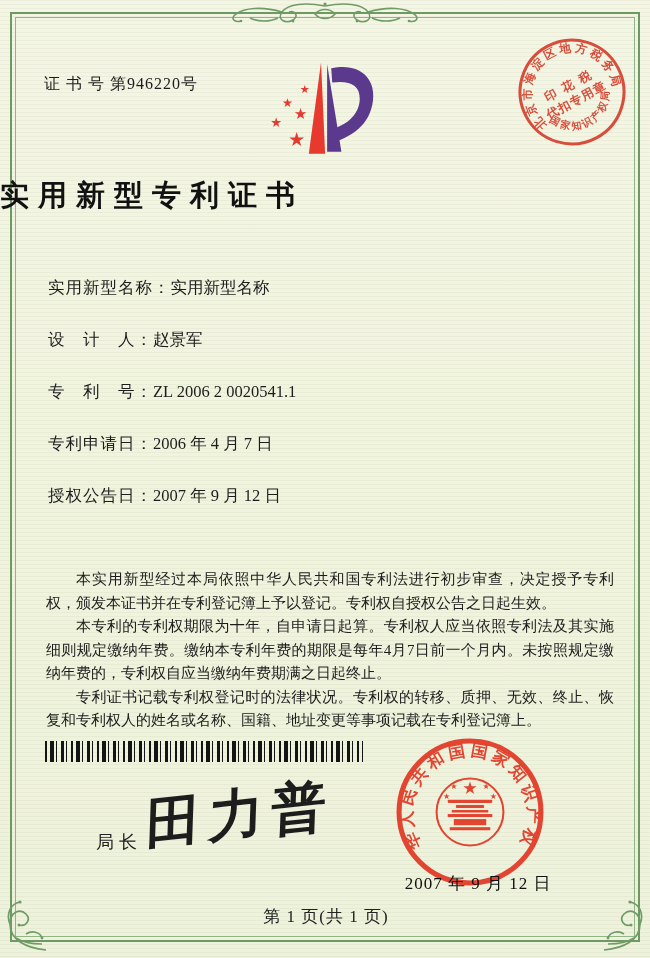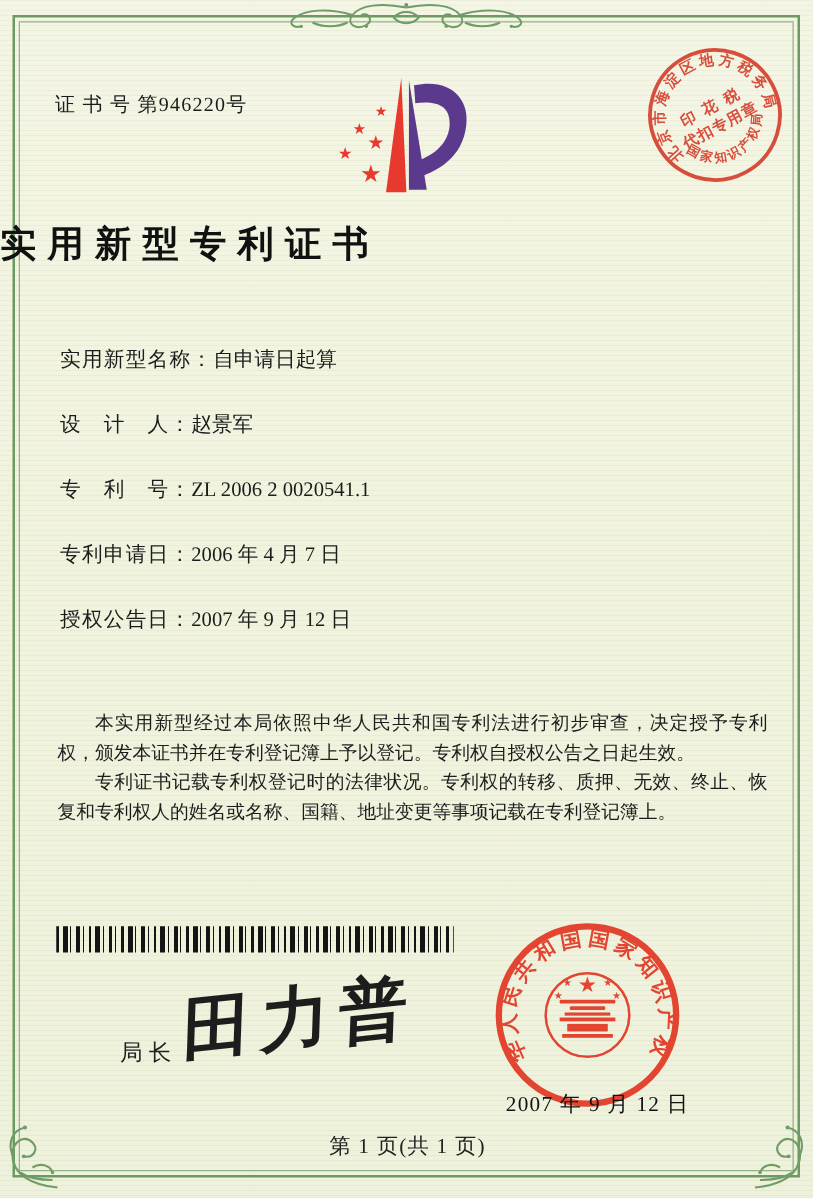--- a/index.html
+++ b/index.html
@@ -125,38 +125,39 @@
     <g fill="#5b3a8e">
       <polygon points="68,12 82,98 68,98"></polygon>
       <path d="M 72 16 C 100 10 116 26 113 48 C 110 72 92 84 70 90 L 70 77 C 94 70 100 56 100 46 C 100 32 90 28 73 30 Z"></path>
     </g>
   </svg>
 
   <div class="abs title">实用新型专利证书</div>
 
   <div class="abs fields">
     <div class="field-row">
-      <span class="field-label">实用新型名称：</span><span class="field-value">自申请日起算</span>
+      <span class="field-label">实用新型名称：</span><span class="field-value">实用新型名称</span>
     </div>
     <div class="field-row">
       <span class="field-label">设　计　人：</span><span class="field-value">赵景军</span>
     </div>
     <div class="field-row">
       <span class="field-label">专　利　号：</span><span class="field-value">ZL 2006 2 0020541.1</span>
     </div>
     <div class="field-row">
       <span class="field-label">专利申请日：</span><span class="field-value">2006 年 4 月 7 日</span>
     </div>
     <div class="field-row">
       <span class="field-label">授权公告日：</span><span class="field-value">2007 年 9 月 12 日</span>
     </div>
   </div>
 
   <div class="abs paras">
     <p>本实用新型经过本局依照中华人民共和国专利法进行初步审查，决定授予专利权，颁发本证书并在专利登记簿上予以登记。专利权自授权公告之日起生效。</p>
+    <p>本专利的专利权期限为十年，自申请日起算。专利权人应当依照专利法及其实施细则规定缴纳年费。缴纳本专利年费的期限是每年4月7日前一个月内。未按照规定缴纳年费的，专利权自应当缴纳年费期满之日起终止。</p>
     <p>专利证书记载专利权登记时的法律状况。专利权的转移、质押、无效、终止、恢复和专利权人的姓名或名称、国籍、地址变更等事项记载在专利登记簿上。</p>
   </div>
 
   <div class="abs barcode"></div>
 
   <div class="abs sig-title">局长</div>
   <div class="abs sig-name">田力普</div>
 
   <svg class="abs off-seal" width="152" height="152" viewBox="0 0 150 150">
     <defs>

